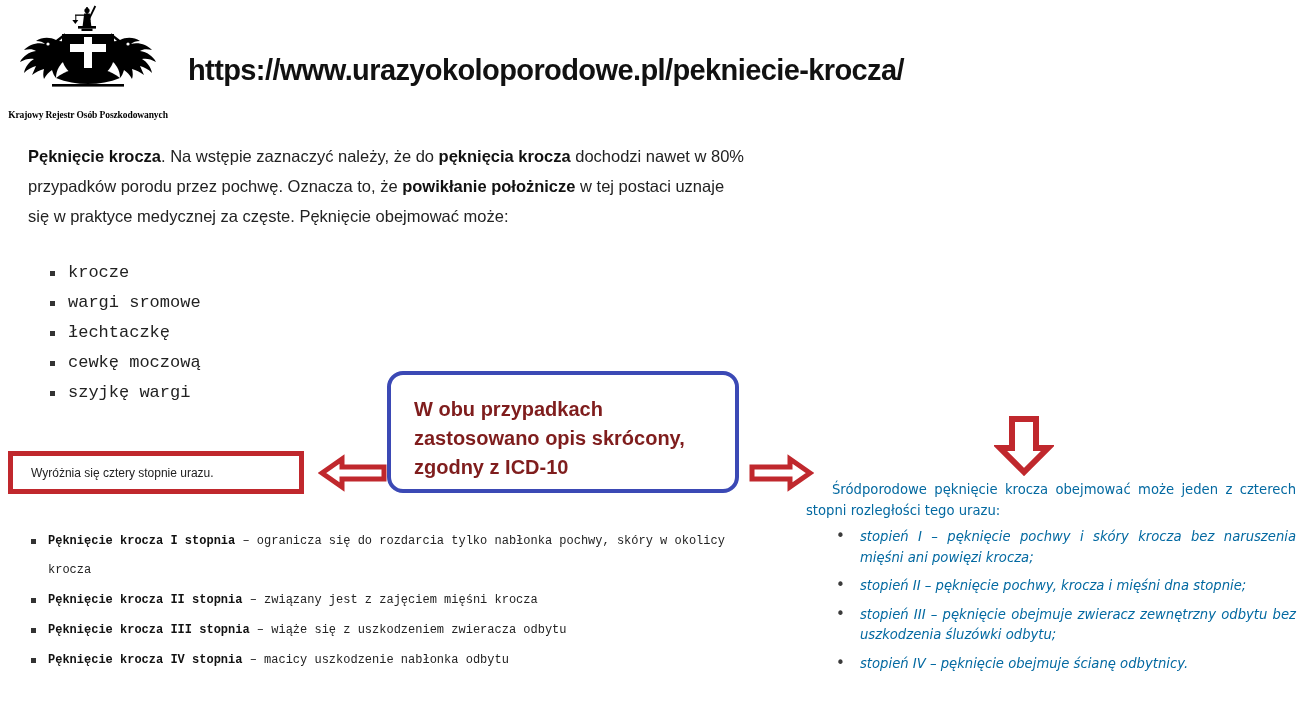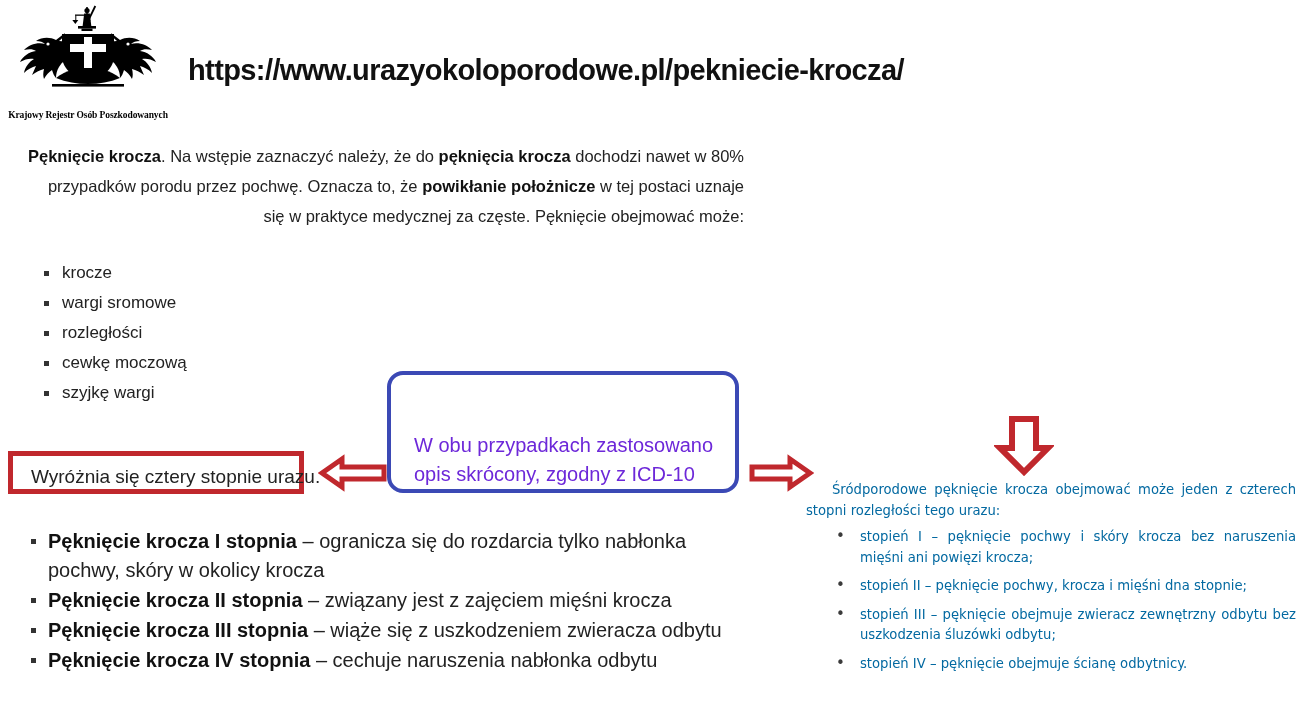--- a/index.html
+++ b/index.html
@@ -73,32 +73,32 @@
 
   
   #intro-paragraph {
     position: absolute;
     left: 28px;
     top: 141px;
     width: 716px;
     font-size: 16.5px;
     line-height: 30px;
     color: #222;
-    text-align: right;
   }
   #intro-paragraph b { font-weight: bold; color: #111; }
 
   #parts-list {
     position: absolute;
-    left: 36px;
+    left: 42px;
     top: 258px;
     width: 340px;
     list-style: none;
     margin: 0;
     padding: 0;
+    font-family: Liberation Mono, monospace;
   }
   #parts-list li {
     font-size: 17px;
     line-height: 30px;
     color: #222;
     padding-left: 26px;
     position: relative;
   }
   #parts-list li::before {
     content: "";
@@ -118,21 +118,21 @@
     width: 296px;
     height: 43px;
     border: 5px solid #c0282d;
     background: #ffffff;
     box-sizing: border-box;
   }
   #red-box-text {
     position: absolute;
     left: 18px;
     top: 10px;
-    font-size: 19px;
+    font-size: 12px;
     color: #222;
     white-space: nowrap;
   }
 
   
   #blue-box {
     position: absolute;
     left: 387px;
     top: 371px;
     width: 352px;
@@ -141,43 +141,43 @@
     border-radius: 16px;
     background: #ffffff;
     box-sizing: border-box;
   }
   #blue-box-text {
     position: absolute;
     left: 23px;
     top: 20px;
     width: 310px;
     font-size: 20px;
-    font-weight: normal;
+    font-weight: bold;
     line-height: 29px;
-    color: #6d28d9;
-    margin-top: 36px;
+    color: #7f1d1d;
   }
 
   
   #degrees-list {
     position: absolute;
     left: 26px;
     top: 527px;
     width: 724px;
     list-style: none;
     margin: 0;
     padding: 0;
   }
   #degrees-list li {
-    font-size: 20px;
+    font-size: 12px;
     line-height: 29px;
     color: #222;
     padding-left: 22px;
     position: relative;
     margin-bottom: 1px;
+    font-family: Liberation Mono, monospace;
   }
   #degrees-list li::before {
     content: "";
     position: absolute;
     left: 5px;
     top: 12px;
     width: 5px;
     height: 5px;
     background: #333;
   }
@@ -207,20 +207,21 @@
     color: #0369a1;
   }
   #quote-intro {
     text-align: justify;
     text-indent: 26px;
   }
   #quote-degrees {
     list-style: none;
     margin: 6px 0 4px 0;
     padding: 0 0 0 28px;
+    font-style: italic;
   }
   #quote-degrees li {
     position: relative;
     padding-left: 26px;
     margin-bottom: 8px;
     text-align: justify;
   }
   #quote-degrees li::before {
     content: "\2022";
     position: absolute;
@@ -278,21 +279,21 @@
     <div id="logo-caption">Krajowy Rejestr Osób Poszkodowanych</div>
   </div>
 
   <div id="site-url">https://www.urazyokoloporodowe.pl/pekniecie-krocza/</div>
 
   <div id="intro-paragraph"><b>Pęknięcie krocza</b>.  Na wstępie zaznaczyć należy, że do <b>pęknięcia krocza</b> dochodzi nawet w 80% przypadków porodu przez pochwę. Oznacza to, że <b>powikłanie położnicze</b> w tej postaci uznaje się w praktyce medycznej za częste. Pęknięcie obejmować może:</div>
 
   <ul id="parts-list">
     <li>krocze</li>
     <li>wargi sromowe</li>
-    <li>rozległości</li>
+    <li>łechtaczkę</li>
     <li>cewkę moczową</li>
     <li>szyjkę wargi</li>
   </ul>
 
   <div id="red-box">
     <span id="red-box-text">Wyróżnia się cztery stopnie urazu.</span>
   </div>
 
   <svg class="arrow" id="arrow-left" viewBox="0 0 70 42">
     <path d="M4 21 L24 7 L24 15 L66 15 L66 27 L24 27 L24 35 Z" fill="#ffffff" stroke="#c0282d" stroke-width="5" stroke-linejoin="miter"></path>
@@ -307,21 +308,21 @@
   </svg>
 
   <div id="blue-box">
     <div id="blue-box-text">W obu przypadkach zastosowano opis skrócony, zgodny z ICD-10</div>
   </div>
 
   <ul id="degrees-list">
     <li><b>Pęknięcie krocza I stopnia</b><span> – ogranicza się do rozdarcia tylko nabłonka pochwy, skóry w okolicy krocza</span></li>
     <li><b>Pęknięcie krocza II stopnia</b><span> – związany jest z zajęciem mięśni krocza</span></li>
     <li><b>Pęknięcie krocza III stopnia</b><span> – wiąże się z uszkodzeniem zwieracza odbytu</span></li>
-    <li><b>Pęknięcie krocza IV stopnia</b><span> – cechuje naruszenia nabłonka odbytu</span></li>
+    <li><b>Pęknięcie krocza IV stopnia</b><span> – macicy uszkodzenie nabłonka odbytu</span></li>
   </ul>
 
 
   <div id="quote-block">
     <div id="quote-intro">Śródporodowe pęknięcie krocza obejmować może jeden z czterech stopni rozległości tego urazu:</div>
     <ul id="quote-degrees">
       <li>stopień I – pęknięcie pochwy i skóry krocza bez naruszenia mięśni ani powięzi krocza;</li>
       <li>stopień II – pęknięcie pochwy, krocza i mięśni dna stopnie;</li>
       <li>stopień III – pęknięcie obejmuje zwieracz zewnętrzny odbytu bez uszkodzenia śluzówki odbytu;</li>
       <li>stopień IV – pęknięcie obejmuje ścianę odbytnicy.</li>

